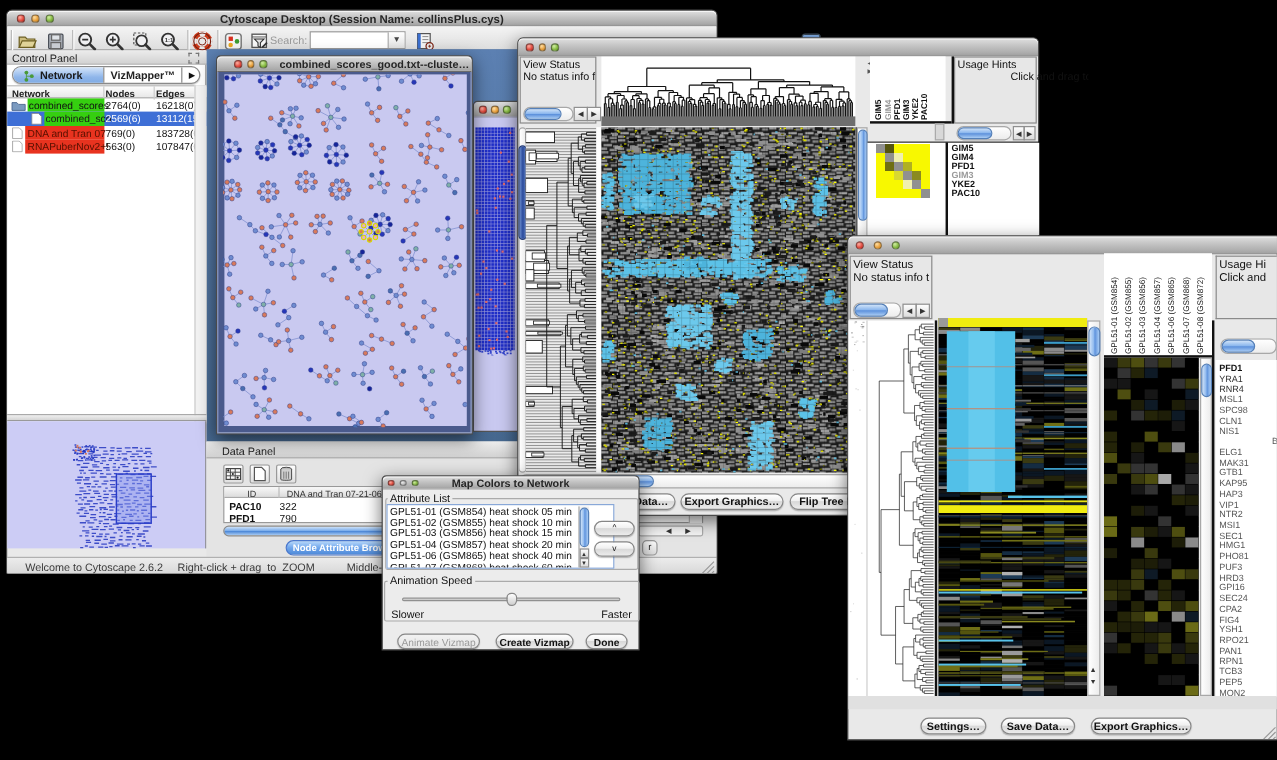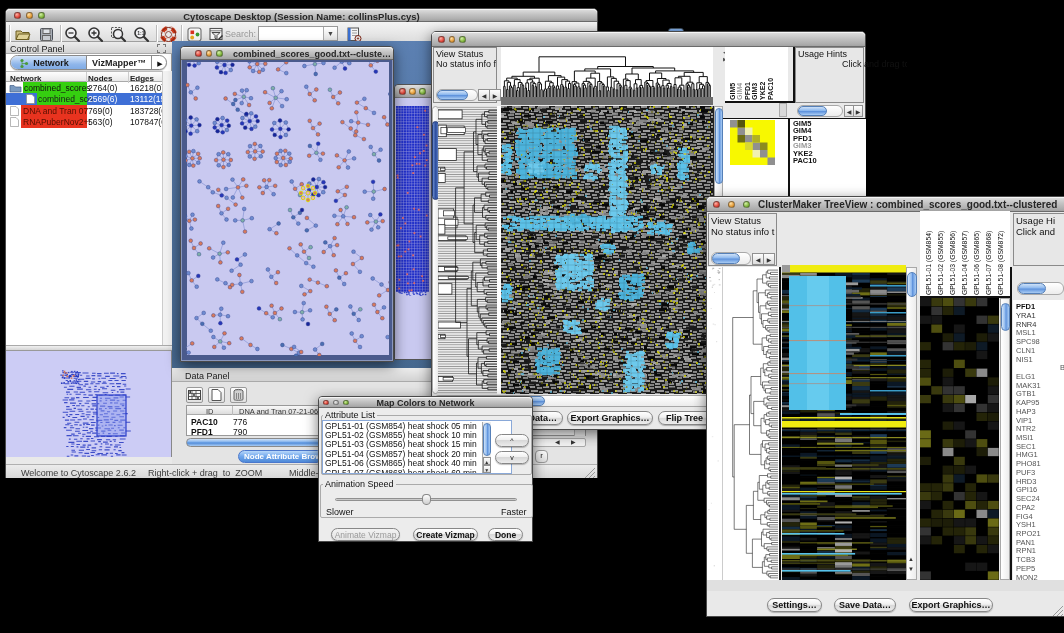--- a/index.html
+++ b/index.html
@@ -256,21 +256,21 @@
         <path d="M3 3v8.5c0 1 9 1 9 0V3" fill="#d0d0d0" stroke="#444" stroke-width="0.8"></path>
         <path d="M5.5 5v6M7.5 5v6M9.5 5v6" stroke="#666" stroke-width="0.7"></path>
       </svg>
     <div class="abs" style="left:14px;top:37px;width:400px;height:31px;background:#fff;border:1px solid #999;">
       <div class="abs" style="left:0;top:0;width:398px;height:9px;background:linear-gradient(#f8f8f8,#dcdcdc);border-bottom:1px solid #aaa;font-size:7.5px;color:#333;">
         <span class="abs" style="left:19px;top:0.5px;">ID</span>
         <span class="abs" style="left:52px;top:0.5px;">DNA and Tran 07-21-06…</span>
         <div class="abs" style="left:45px;top:0;height:9px;border-left:1px solid #bbb;"></div>
       </div>
       <div class="abs" style="left:4px;top:11px;font-size:8.5px;font-weight:bold;color:#111;">PAC10</div>
-      <div class="abs" style="left:46px;top:11px;font-size:8.5px;color:#111;">776</div>
+      <div class="abs" style="left:46px;top:11px;font-size:8.5px;color:#111;">322</div>
       <div class="abs" style="left:4px;top:21px;font-size:8.5px;font-weight:bold;color:#111;">PFD1</div>
       <div class="abs" style="left:46px;top:21px;font-size:8.5px;color:#111;">790</div>
       <div class="abs" style="left:387px;top:10px;width:11px;height:20px;background:#f0f0f0;border-left:1px solid #bbb;"></div>
     </div>
 
     <div class="abs" style="left:14px;top:70px;width:345px;height:9px;border:1px solid #8a8a8a;border-radius:5px;background:linear-gradient(#cfe2f8,#7fb0ec 45%,#4f8ad8 55%,#a9ccf4);"></div>
     <div class="abs" style="left:360px;top:70px;width:54px;height:9px;border:1px solid #aaa;border-radius:2px;background:#f4f4f4;">
       <span class="abs" style="left:22px;top:-1px;font-size:6px;color:#333;">◀</span>
       <span class="abs" style="left:38px;top:-1px;font-size:6px;color:#333;">▶</span>
     </div>
@@ -995,21 +995,20 @@
   <div class="abs" style="left:103px;top:96.5px;width:9px;height:11px;background:linear-gradient(#fdfdfd,#cfcfcf);border:1px solid #888;border-radius:4px 4px 45% 45%;"></div>
   <div class="abs" style="left:7px;top:110px;font-size:9px;color:#111;">Slower</div>
   <div class="abs" style="left:182px;top:110px;font-size:9px;color:#111;">Faster</div>
   <div class="aquab" style="left:12px;top:131px;width:69px;height:13px;font-size:8.5px;line-height:12px;color:#9a9a9a;background:linear-gradient(#f2f2f2,#e4e4e4);">Animate Vizmap</div>
   <div class="aquab" style="left:94px;top:131px;width:65px;height:13px;font-size:8.5px;font-weight:bold;line-height:12px;">Create Vizmap</div>
   <div class="aquab" style="left:169px;top:131px;width:35px;height:13px;font-size:8.5px;font-weight:bold;line-height:12px;">Done</div>
 </div>
 
 <div class="macwin" style="left:706px;top:196px;width:362px;height:421px;border-radius:5px 0 0 0;">
   <div class="tbar" style="height:15px;border-radius:4px 0 0 0;"></div>
-  <div class="abs" style="left:51px;top:2px;font-size:10px;font-weight:bold;color:#262626;white-space:nowrap;">ClusterMaker TreeView : combined_scores_good.txt--clustered</div>
   <div class="tl tlr" style="left:6px;top:4px;width:7px;height:7px;"></div>
   <div class="tl tlo" style="left:21px;top:4px;width:7px;height:7px;"></div>
   <div class="tl tlg" style="left:36px;top:4px;width:7px;height:7px;"></div>
 </div>
 <div class="panel" style="left:708px;top:213px;width:69px;height:53px;">
   <div class="abs" style="left:2px;top:1px;font-size:9.5px;color:#111;">View Status</div>
   <div class="abs" style="left:2px;top:12px;font-size:9.5px;color:#111;white-space:nowrap;overflow:hidden;width:65px;">No status info t</div>
   <div class="sctrack" style="left:2px;top:38px;width:40px;height:13px;"></div>
   <div class="aquath" style="left:3px;top:39px;width:28px;height:11px;"></div>
   <div class="arrbox" style="left:43px;top:39px;width:12px;height:12px;font-size:6px;line-height:12px;">◀</div>

